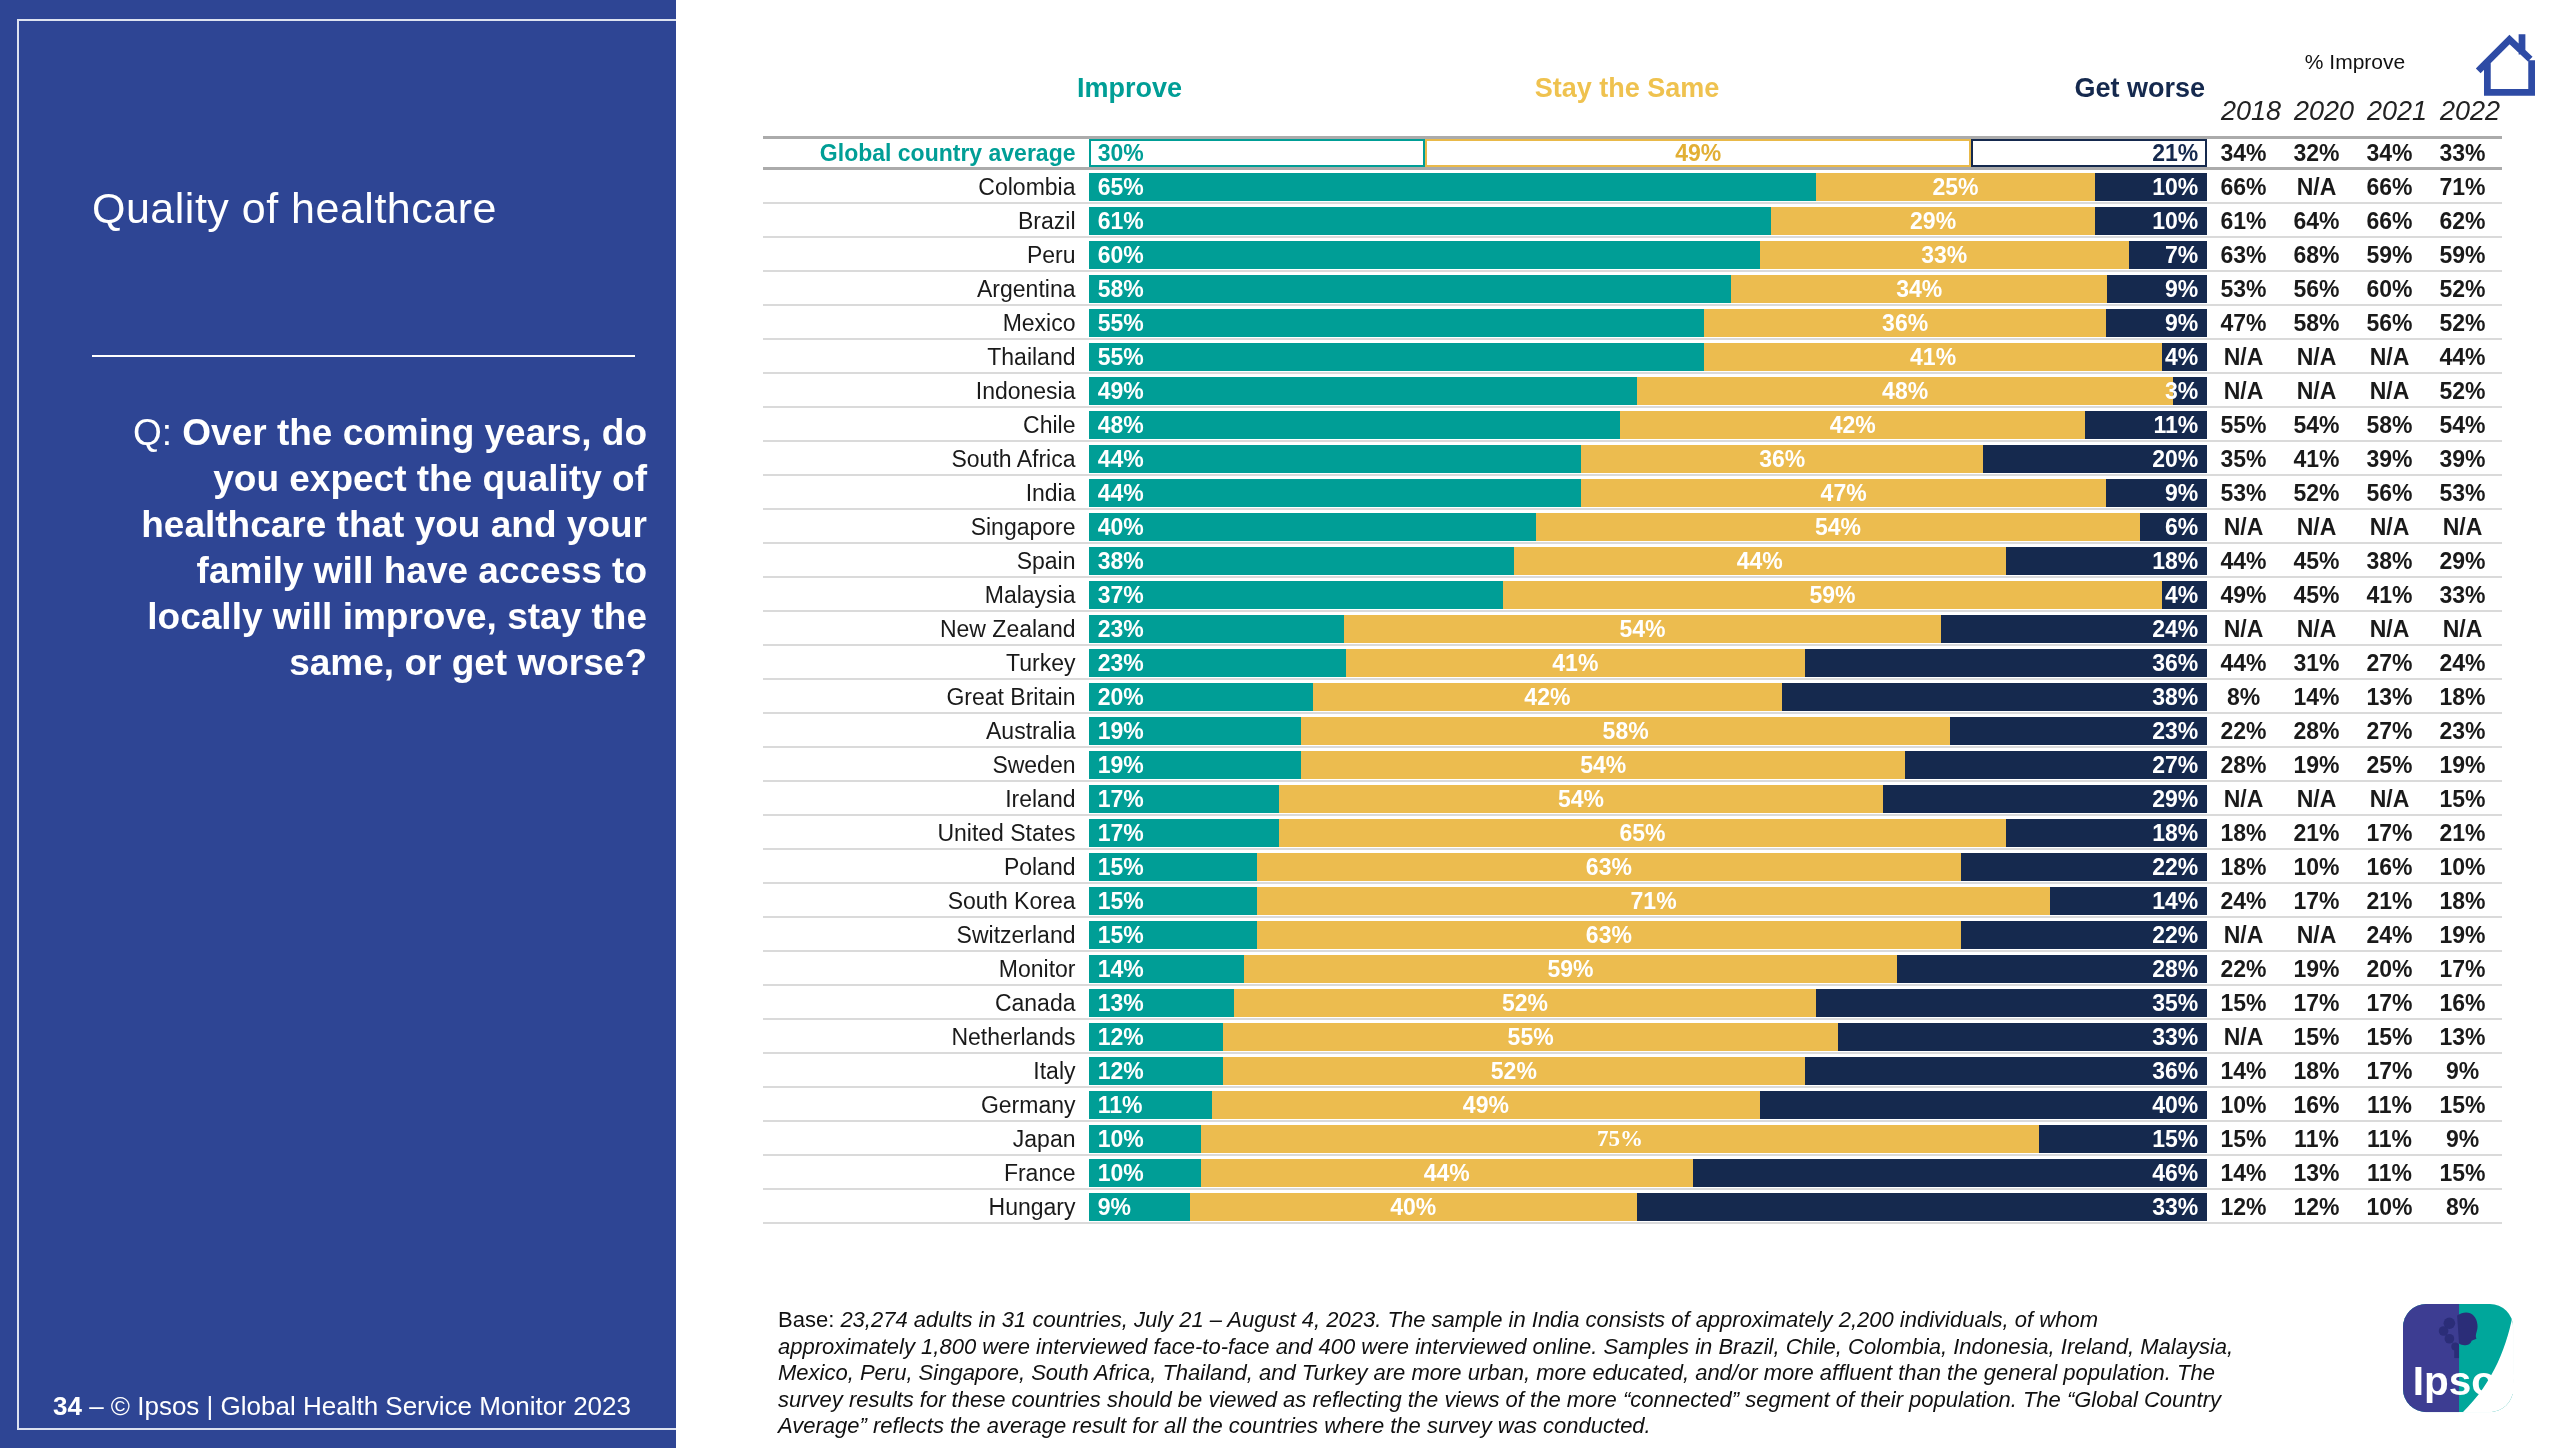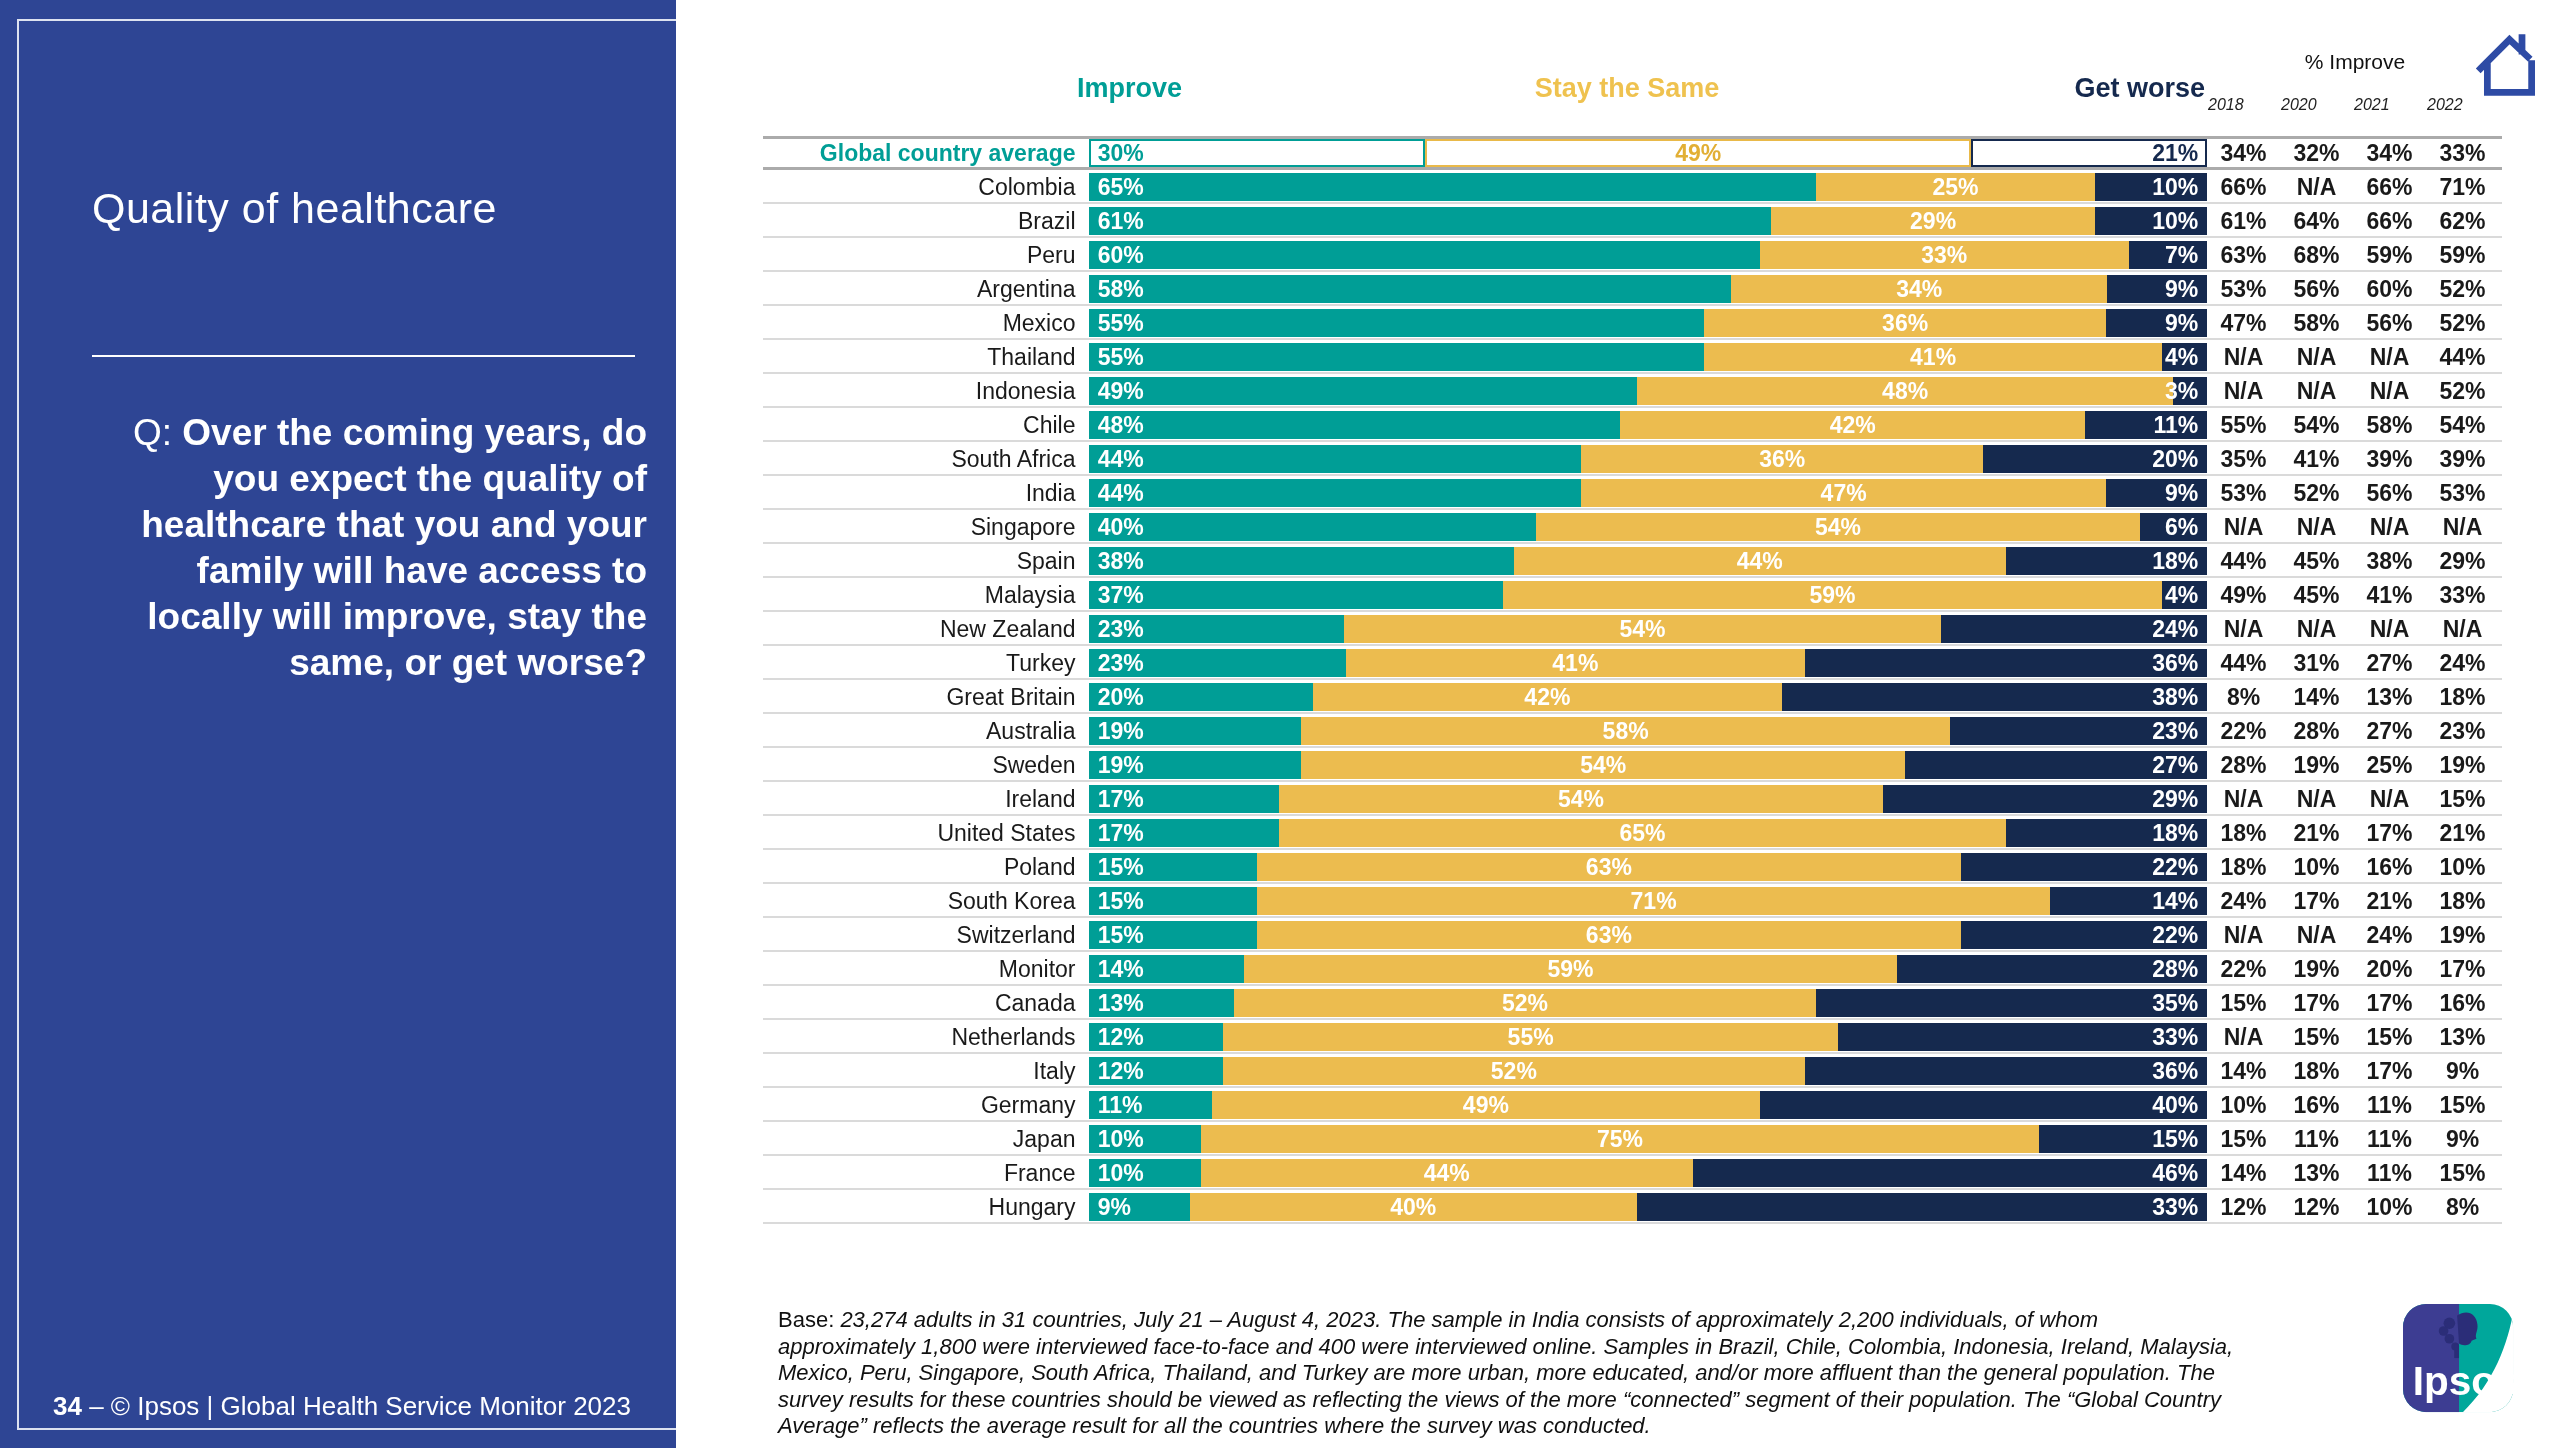--- a/index.html
+++ b/index.html
@@ -28,21 +28,21 @@
   .page-num { font-weight:700; }
 
   
   .legend { position:absolute; top:73px; font-size:27px; font-weight:700; white-space:nowrap; }
   .legend-improve { left:1077px; color:#009E96; }
   .legend-same    { left:1627px; transform:translateX(-50%); color:#EFC24F; }
   .legend-worse   { right:371px; color:#15294E; }
   .pct-improve    { position:absolute; left:2355px; top:50px; transform:translateX(-50%);
                     font-size:21px; color:#111111; white-space:nowrap; }
   .years-row { position:absolute; left:2208px; top:96px; width:294px; display:flex; }
-  .years-row span { width:73px; text-align:left; font-size:16px; font-style:italic; color:#222222; }
+  .years-row span { width:73px; text-align:right; font-size:27px; font-style:italic; color:#222222; }
 
   
   .home-icon { position:absolute; left:2469px; top:27px; width:81px; height:77px; }
 
   
   #rows { position:absolute; left:763px; top:136px; width:1739px; }
   .row { height:34px; display:flex; align-items:center; position:relative; }
   .row::after { content:""; position:absolute; left:0; right:0; bottom:0; height:1.9px; background:#DADADA; }
   .row-average::before { content:""; position:absolute; left:0; right:0; top:0; height:2.9px; background:#ABABAB; }
   .row-average::after { height:2.9px; background:#ABABAB; }
@@ -608,21 +608,21 @@
         <span>15%</span>
       </div>
     </div>
     <div class="row">
       <div class="row-label">Japan</div>
       <div class="row-bar">
         <div class="seg seg-improve" style="flex-grow: 10;"></div>
         <div class="seg seg-same" style="flex-grow: 75;"></div>
         <div class="seg seg-worse" style="flex-grow: 15;"></div>
         <span class="lbl lbl-improve">10%</span>
-        <span class="lbl lbl-same" style="left: 47.5%;">75%</span>
+        <span class="lbl lbl-same" style="left: 47.5%; font-family: Liberation Serif, serif;">75%</span>
         <span class="lbl lbl-worse">15%</span>
       </div>
       <div class="row-years">
         <span>15%</span>
         <span>11%</span>
         <span>11%</span>
         <span>9%</span>
       </div>
     </div>
     <div class="row">

